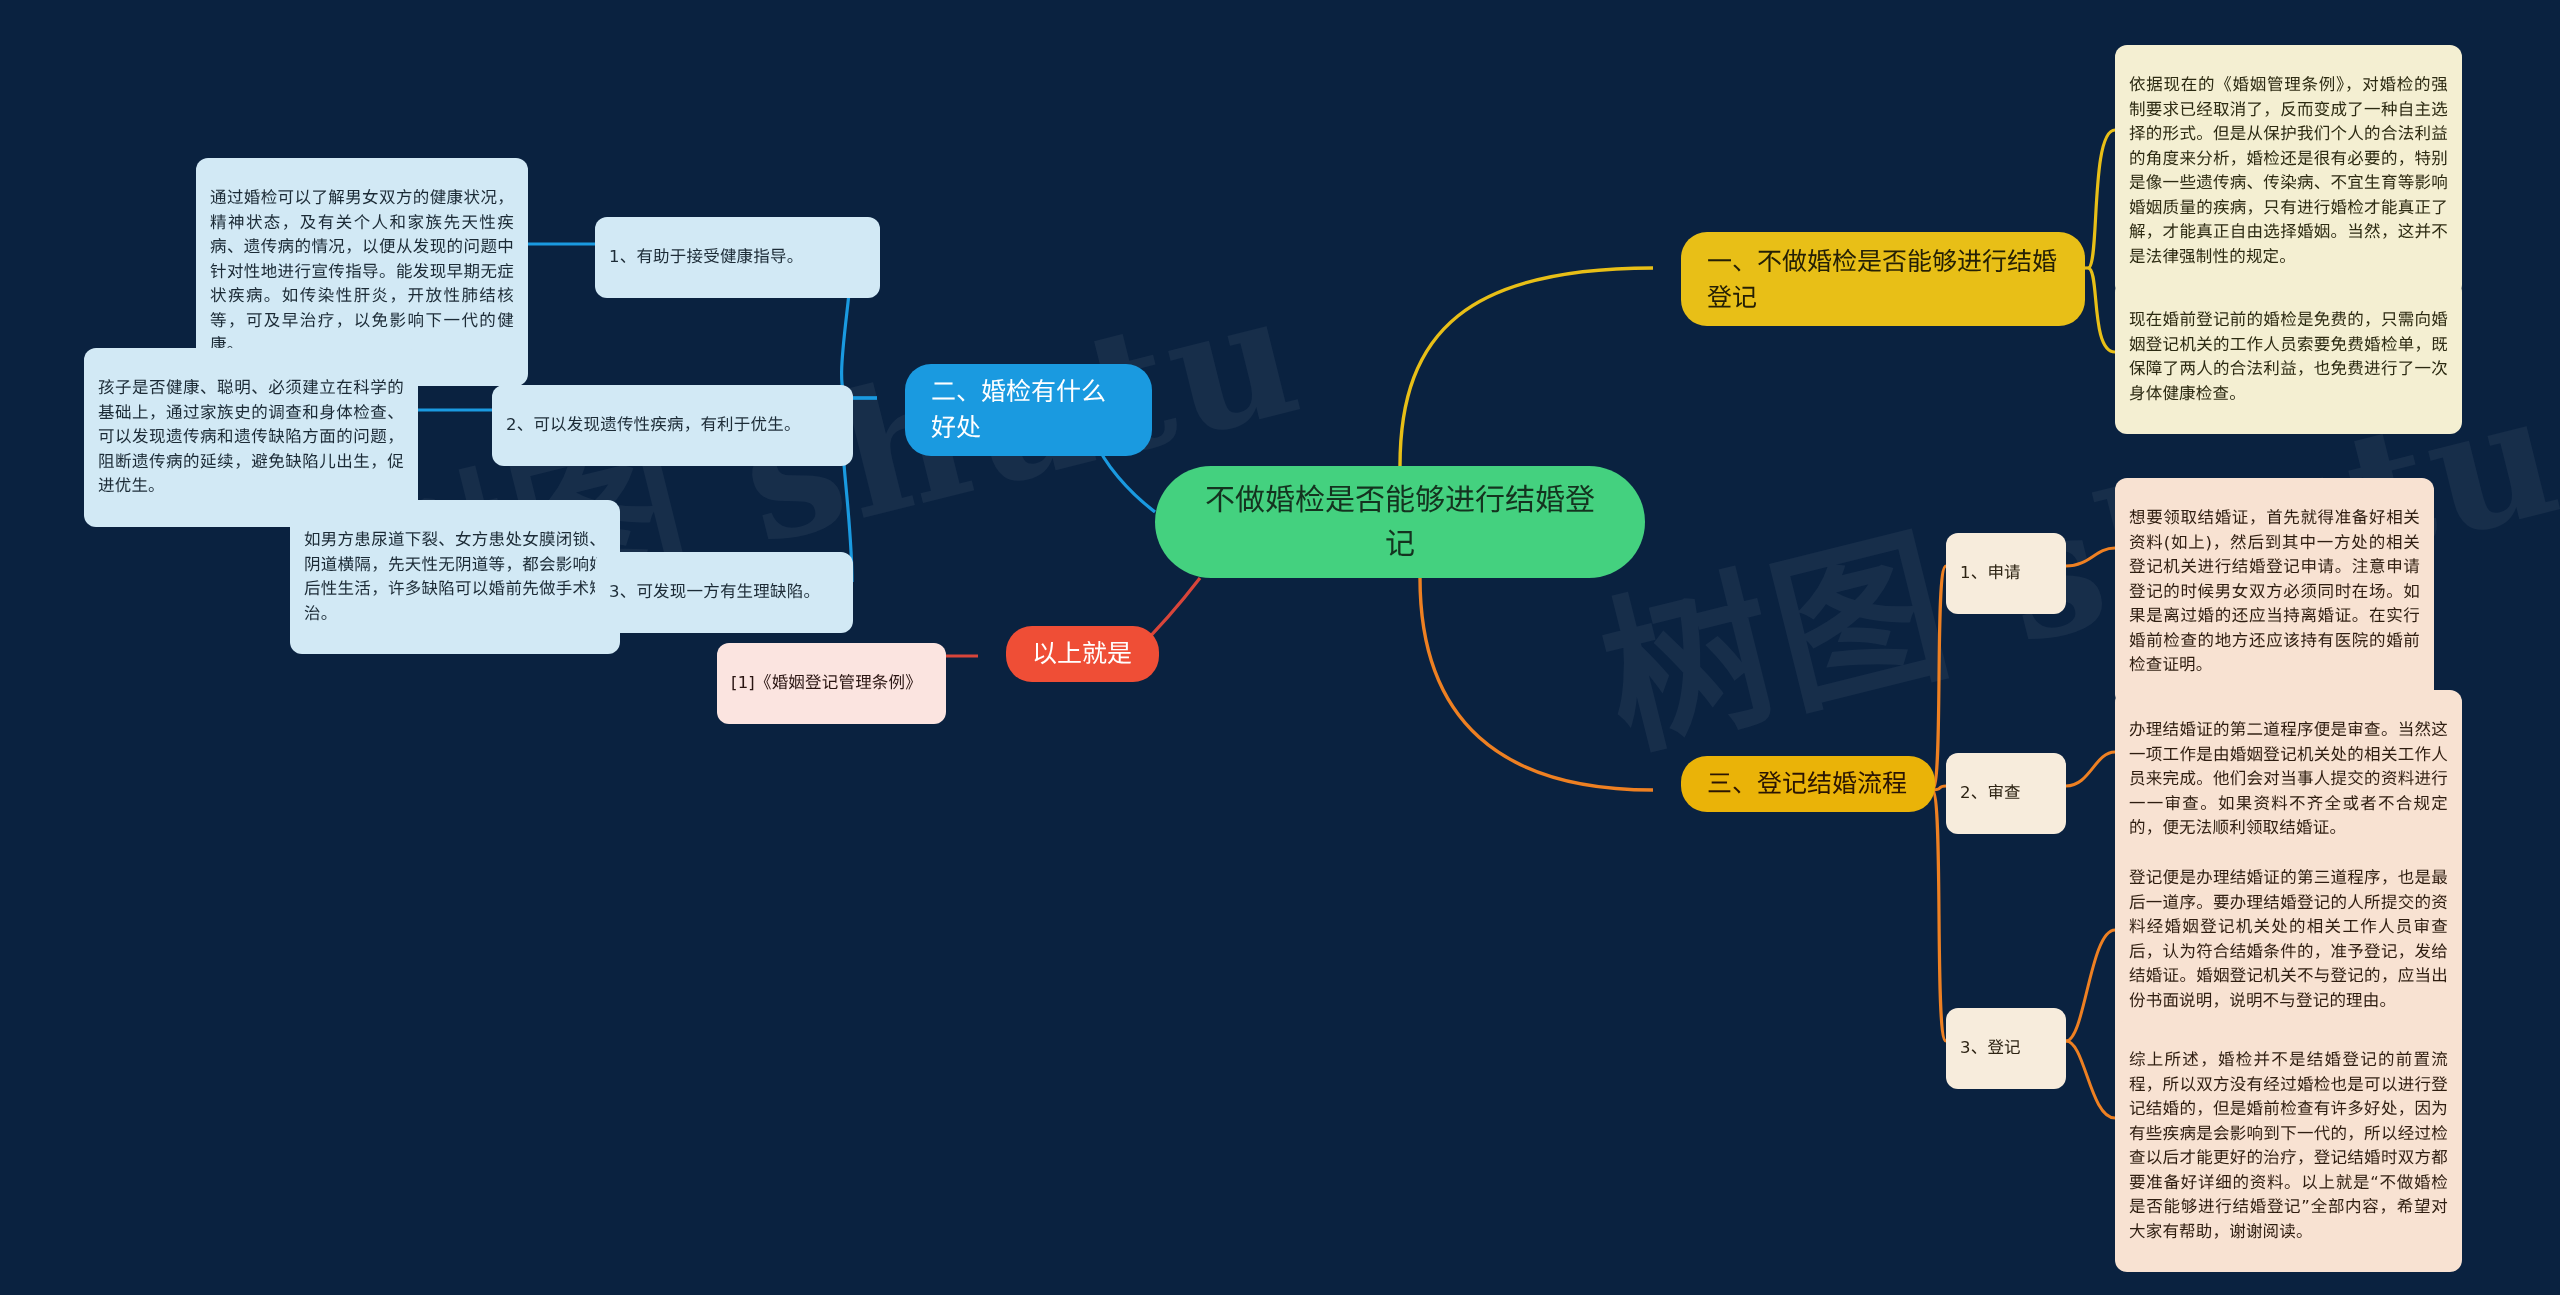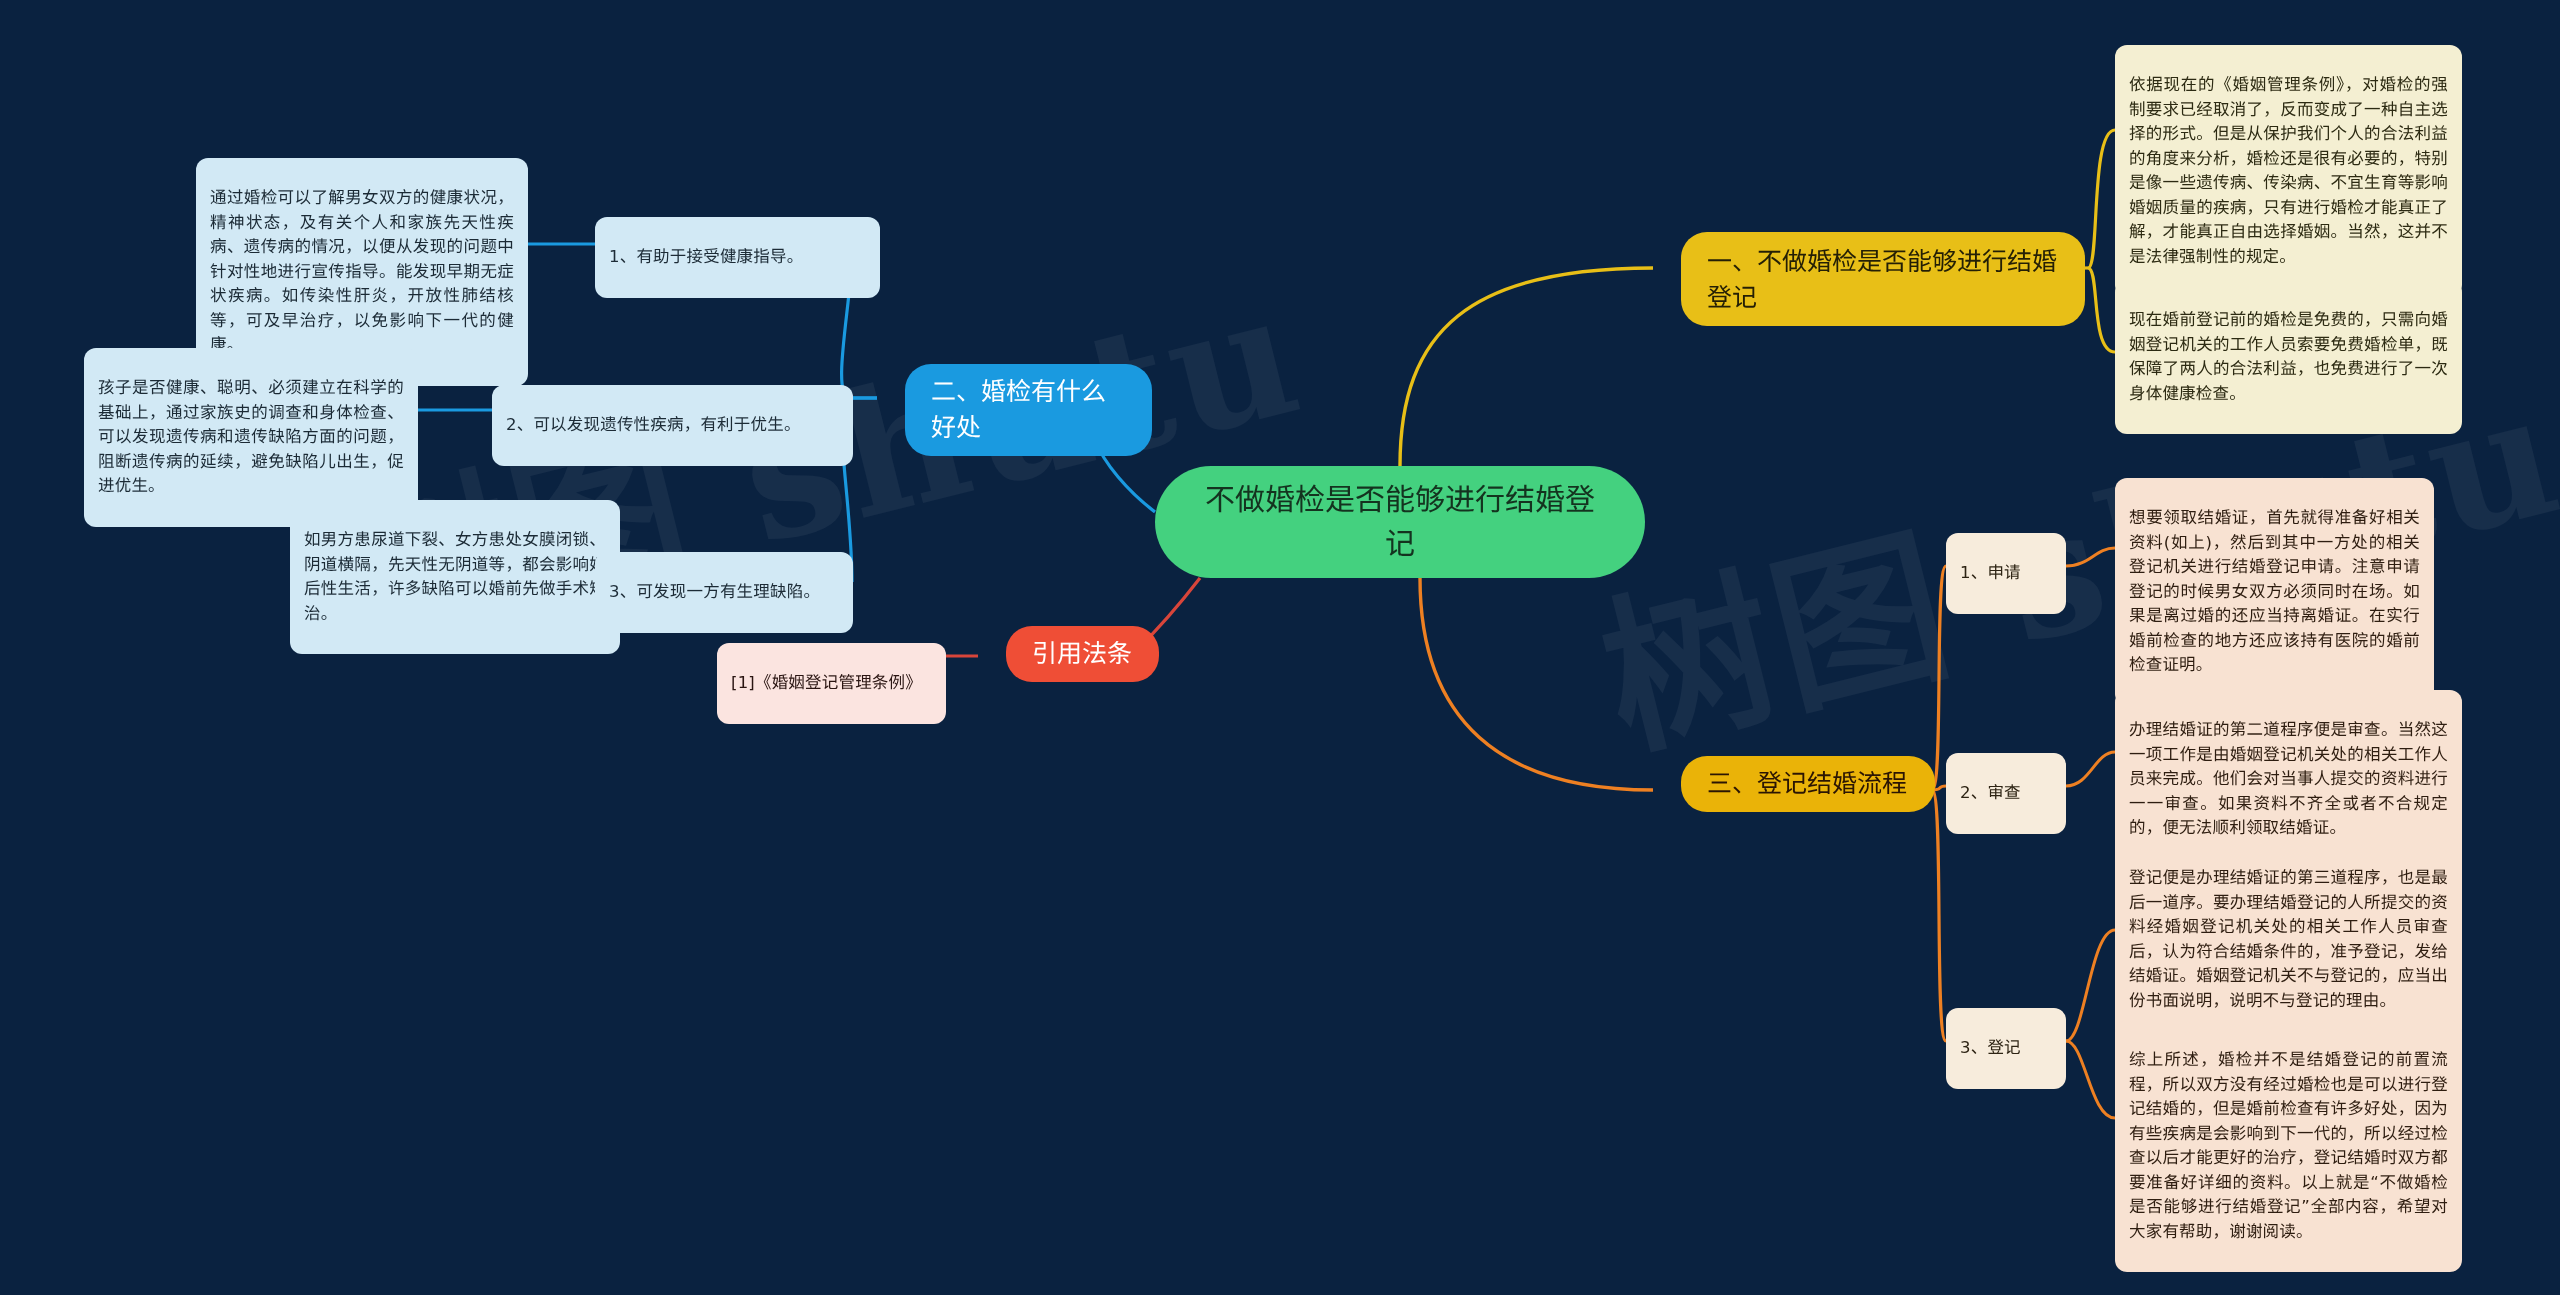--- a/index.html
+++ b/index.html
@@ -157,21 +157,21 @@
     <span class="txt">1、有助于接受健康指导。</span>
   </div>
   <div class="card leaf leaf-blue l-b2">
     <span class="txt">2、可以发现遗传性疾病，有利于优生。</span>
   </div>
   <div class="card leaf leaf-blue l-b3">
     <span class="txt">3、可发现一方有生理缺陷。</span>
   </div>
 
   <div class="node pill pill-red">
-    <span class="txt">引用法条</span>
+    <span class="txt">以上就是</span>
   </div>
   <div class="card leaf leaf-pink l-r1">
     <span class="txt">[1]《婚姻登记管理条例》</span>
   </div>
 
   <div class="node pill pill-yellow">
     <span class="txt">一、不做婚检是否能够进行结婚登记</span>
   </div>
   <div class="card card-yellow c-y1">
     <span class="txt">依据现在的《婚姻管理条例》，对婚检的强制要求已经取消了，反而变成了一种自主选择的形式。但是从保护我们个人的合法利益的角度来分析，婚检还是很有必要的，特别是像一些遗传病、传染病、不宜生育等影响婚姻质量的疾病，只有进行婚检才能真正了解，才能真正自由选择婚姻。当然，这并不是法律强制性的规定。</span>

